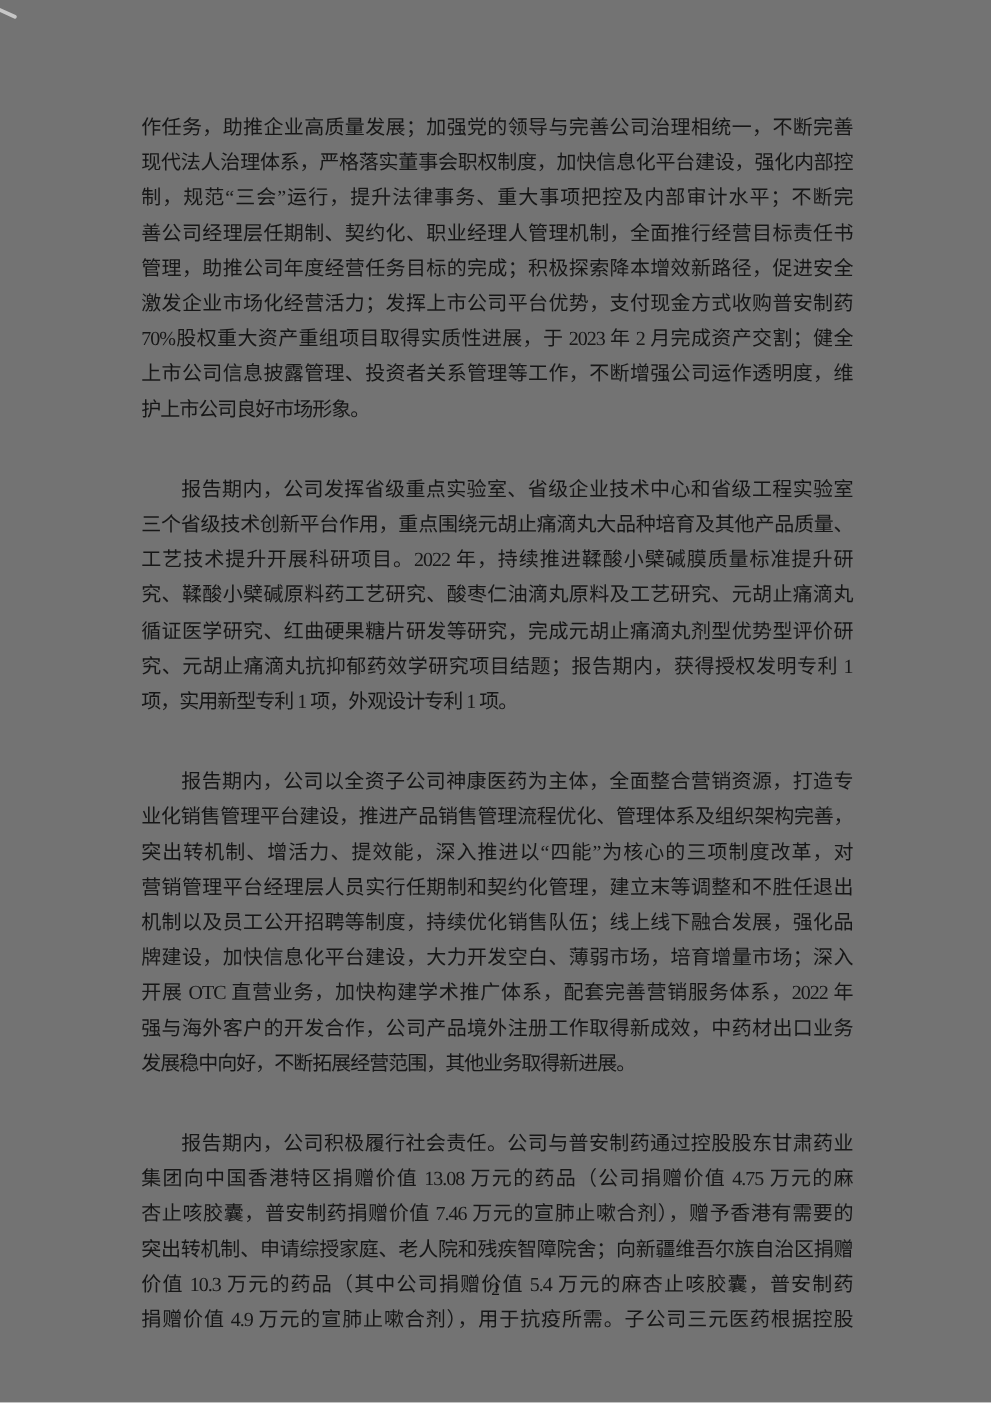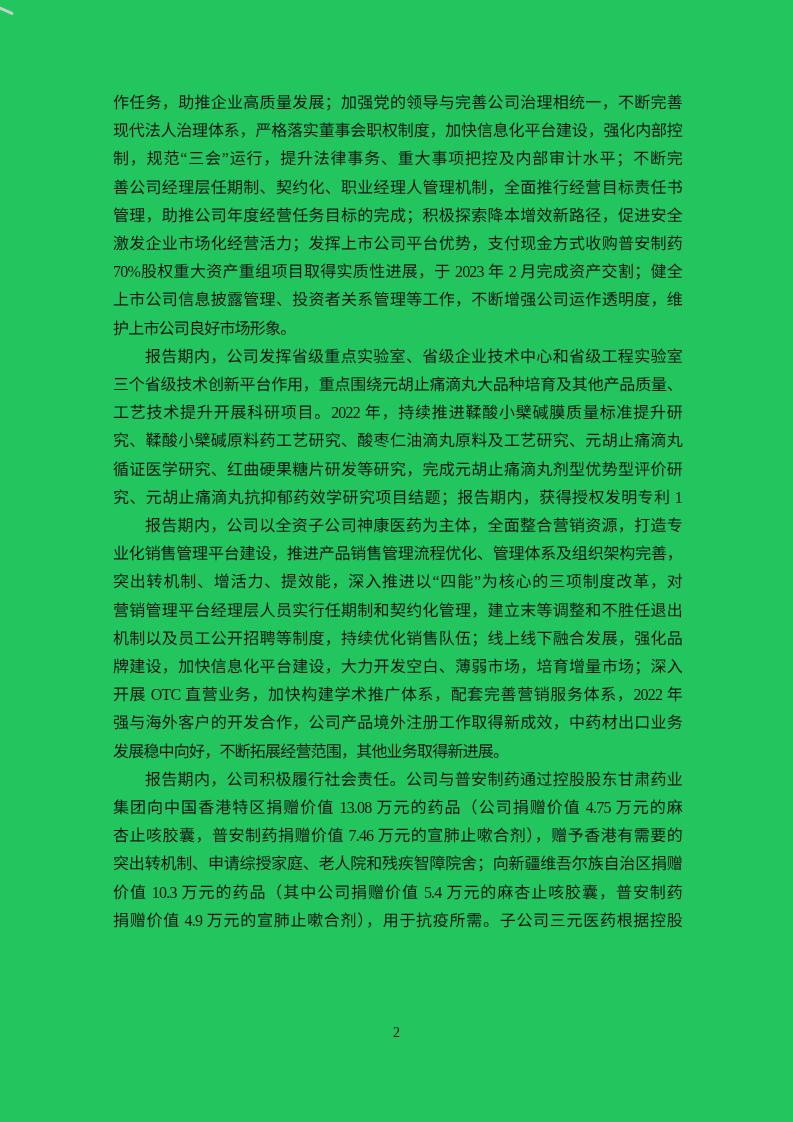--- a/index.html
+++ b/index.html
@@ -4,21 +4,21 @@
 <style>
   html, body {
     margin: 0;
     padding: 0;
     background: #ffffff;
   }
   .page {
     position: relative;
     width: 793px;
     height: 1122px;
-    background: #22c55e;
+    background: #737373;
     overflow: hidden;
     font-family: "Liberation Serif", "DejaVu Serif", serif;
     color: #161616;
   }
   .corner-artifact {
     position: absolute;
     left: -3px;
     top: 9px;
     width: 17px;
     height: 3px;
@@ -41,20 +41,21 @@
     font-size: 16px;
     line-height: 28.2px;
     letter-spacing: -0.8px;
     text-align: justify;
     text-align-last: justify;
     -moz-text-align-last: justify;
     white-space: normal;
   }
   .line.indent-first {
     text-indent: 32px;
+    margin-top: 36px;
   }
   .line.para-end {
     text-align-last: left;
     -moz-text-align-last: left;
   }
   .page-number {
     position: absolute;
     top: 1025px;
     left: 0;
     width: 100%;
@@ -81,20 +82,21 @@
         <div class="line">上市公司信息披露管理、投资者关系管理等工作，不断增强公司运作透明度，维</div>
         <div class="line para-end">护上市公司良好市场形象。</div>
       </div>
       <div class="para">
         <div class="line indent-first">报告期内，公司发挥省级重点实验室、省级企业技术中心和省级工程实验室</div>
         <div class="line">三个省级技术创新平台作用，重点围绕元胡止痛滴丸大品种培育及其他产品质量、</div>
         <div class="line">工艺技术提升开展科研项目。2022 年，持续推进鞣酸小檗碱膜质量标准提升研</div>
         <div class="line">究、鞣酸小檗碱原料药工艺研究、酸枣仁油滴丸原料及工艺研究、元胡止痛滴丸</div>
         <div class="line">循证医学研究、红曲硬果糖片研发等研究，完成元胡止痛滴丸剂型优势型评价研</div>
         <div class="line">究、元胡止痛滴丸抗抑郁药效学研究项目结题；报告期内，获得授权发明专利 1</div>
+        <div class="line para-end">项，实用新型专利 1 项，外观设计专利 1 项。</div>
       </div>
       <div class="para">
         <div class="line indent-first">报告期内，公司以全资子公司神康医药为主体，全面整合营销资源，打造专</div>
         <div class="line">业化销售管理平台建设，推进产品销售管理流程优化、管理体系及组织架构完善，</div>
         <div class="line">突出转机制、增活力、提效能，深入推进以“四能”为核心的三项制度改革，对</div>
         <div class="line">营销管理平台经理层人员实行任期制和契约化管理，建立末等调整和不胜任退出</div>
         <div class="line">机制以及员工公开招聘等制度，持续优化销售队伍；线上线下融合发展，强化品</div>
         <div class="line">牌建设，加快信息化平台建设，大力开发空白、薄弱市场，培育增量市场；深入</div>
         <div class="line">开展 OTC 直营业务，加快构建学术推广体系，配套完善营销服务体系，2022 年</div>
         <div class="line">强与海外客户的开发合作，公司产品境外注册工作取得新成效，中药材出口业务</div>

